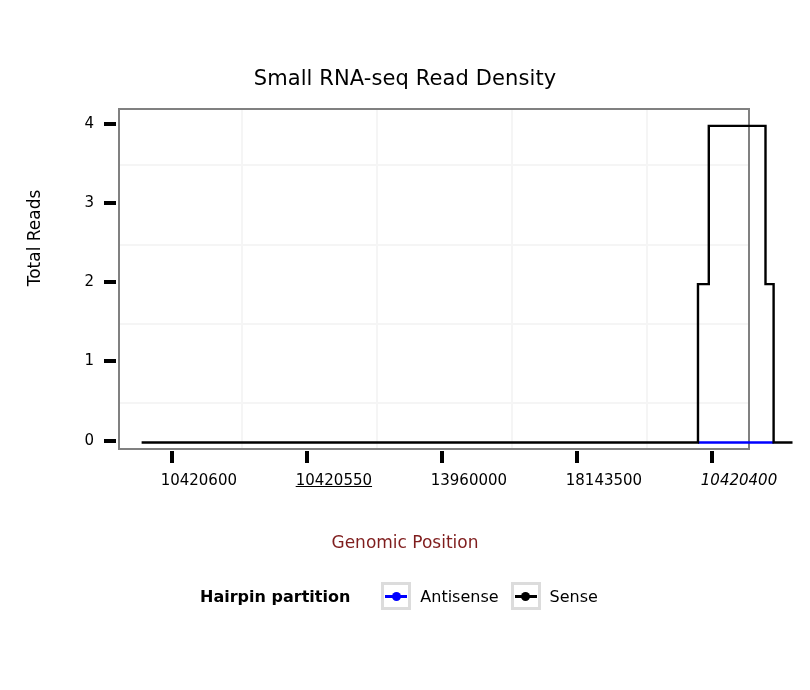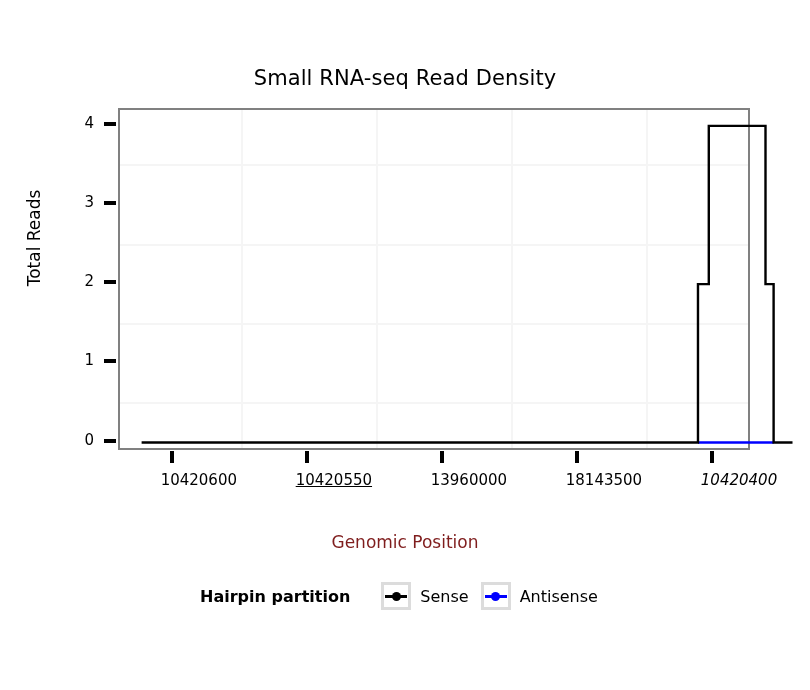--- a/index.html
+++ b/index.html
@@ -214,27 +214,27 @@
       <div class="x-tick-mark" style="left: 710.188px;"></div>
       <div class="x-tick-label" style="left: 647.188px; font-style: italic;">10420400</div>
     </div>
 
   <div class="x-axis-title">Genomic Position</div>
 
   <div id="legend">
     <span class="legend-title">Hairpin partition</span>
     <span class="legend-entry">
       <span class="legend-key">
+        <span class="key-line" style="background: rgb(0, 0, 255);"></span>
+        <span class="key-dot" style="background: rgb(0, 0, 255);"></span>
+      </span>
+      <span class="legend-label">Antisense</span>
+    </span>
+    <span class="legend-entry">
+      <span class="legend-key">
         <span class="key-line" style="background: rgb(0, 0, 0);"></span>
         <span class="key-dot" style="background: rgb(0, 0, 0);"></span>
       </span>
       <span class="legend-label">Sense</span>
     </span>
-    <span class="legend-entry">
-      <span class="legend-key">
-        <span class="key-line" style="background: rgb(0, 0, 255);"></span>
-        <span class="key-dot" style="background: rgb(0, 0, 255);"></span>
-      </span>
-      <span class="legend-label">Antisense</span>
-    </span>
   </div>
 
 </div>
 
 </body></html>

